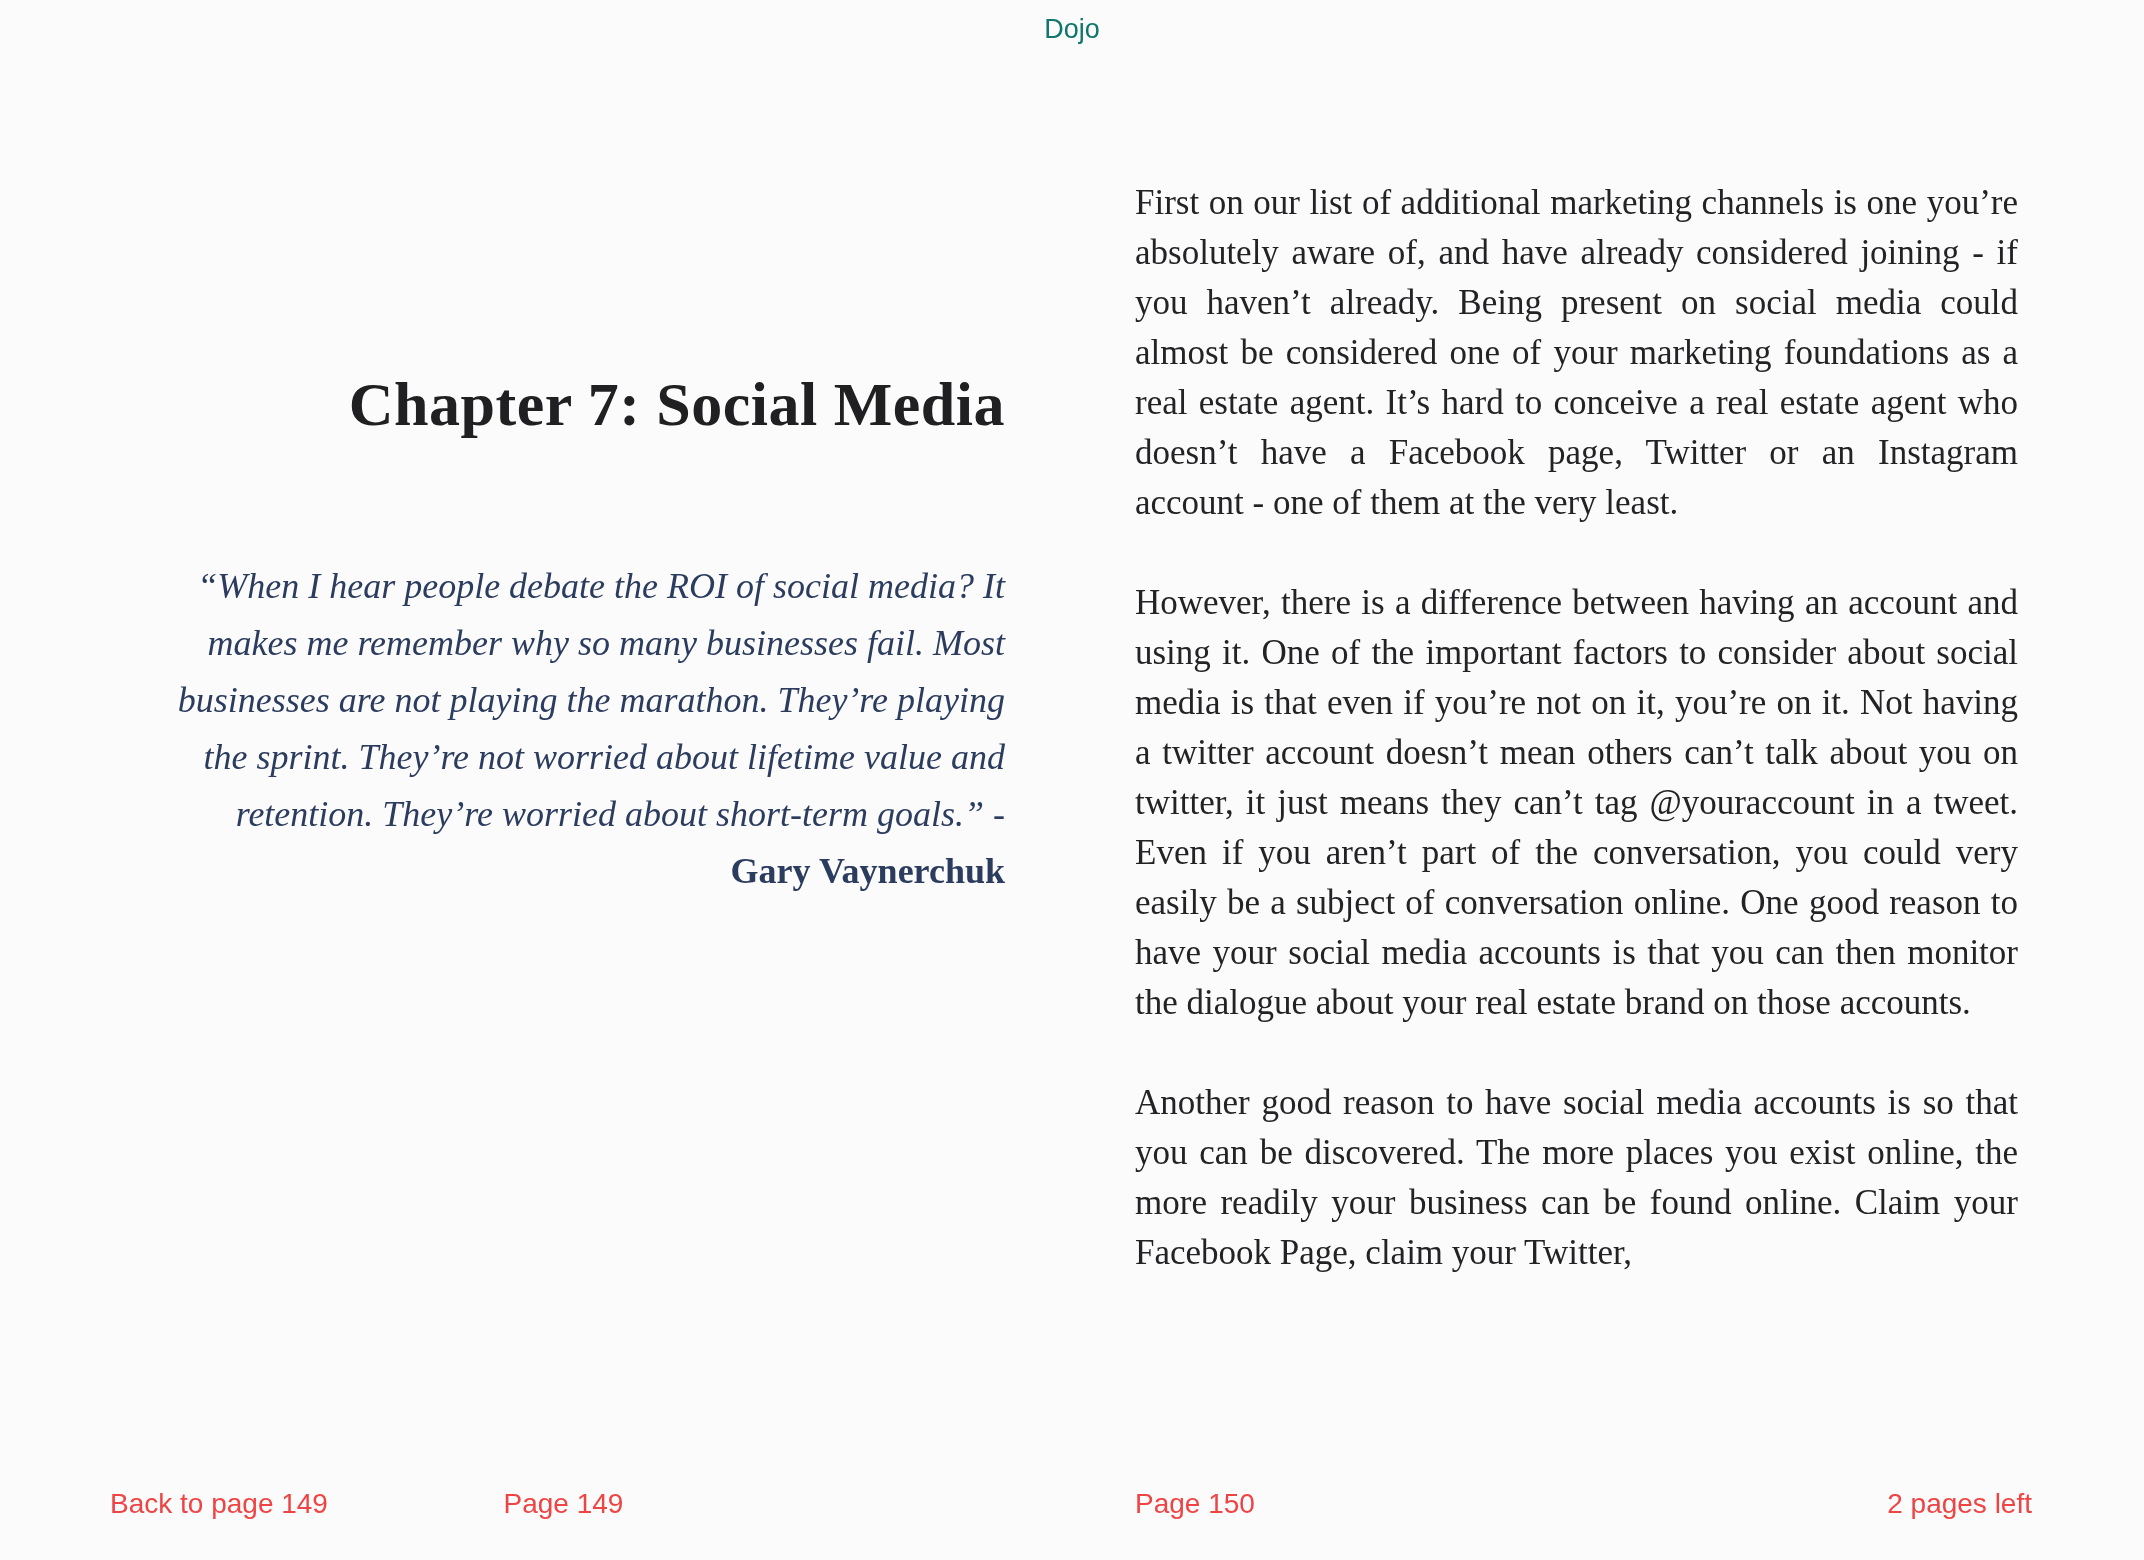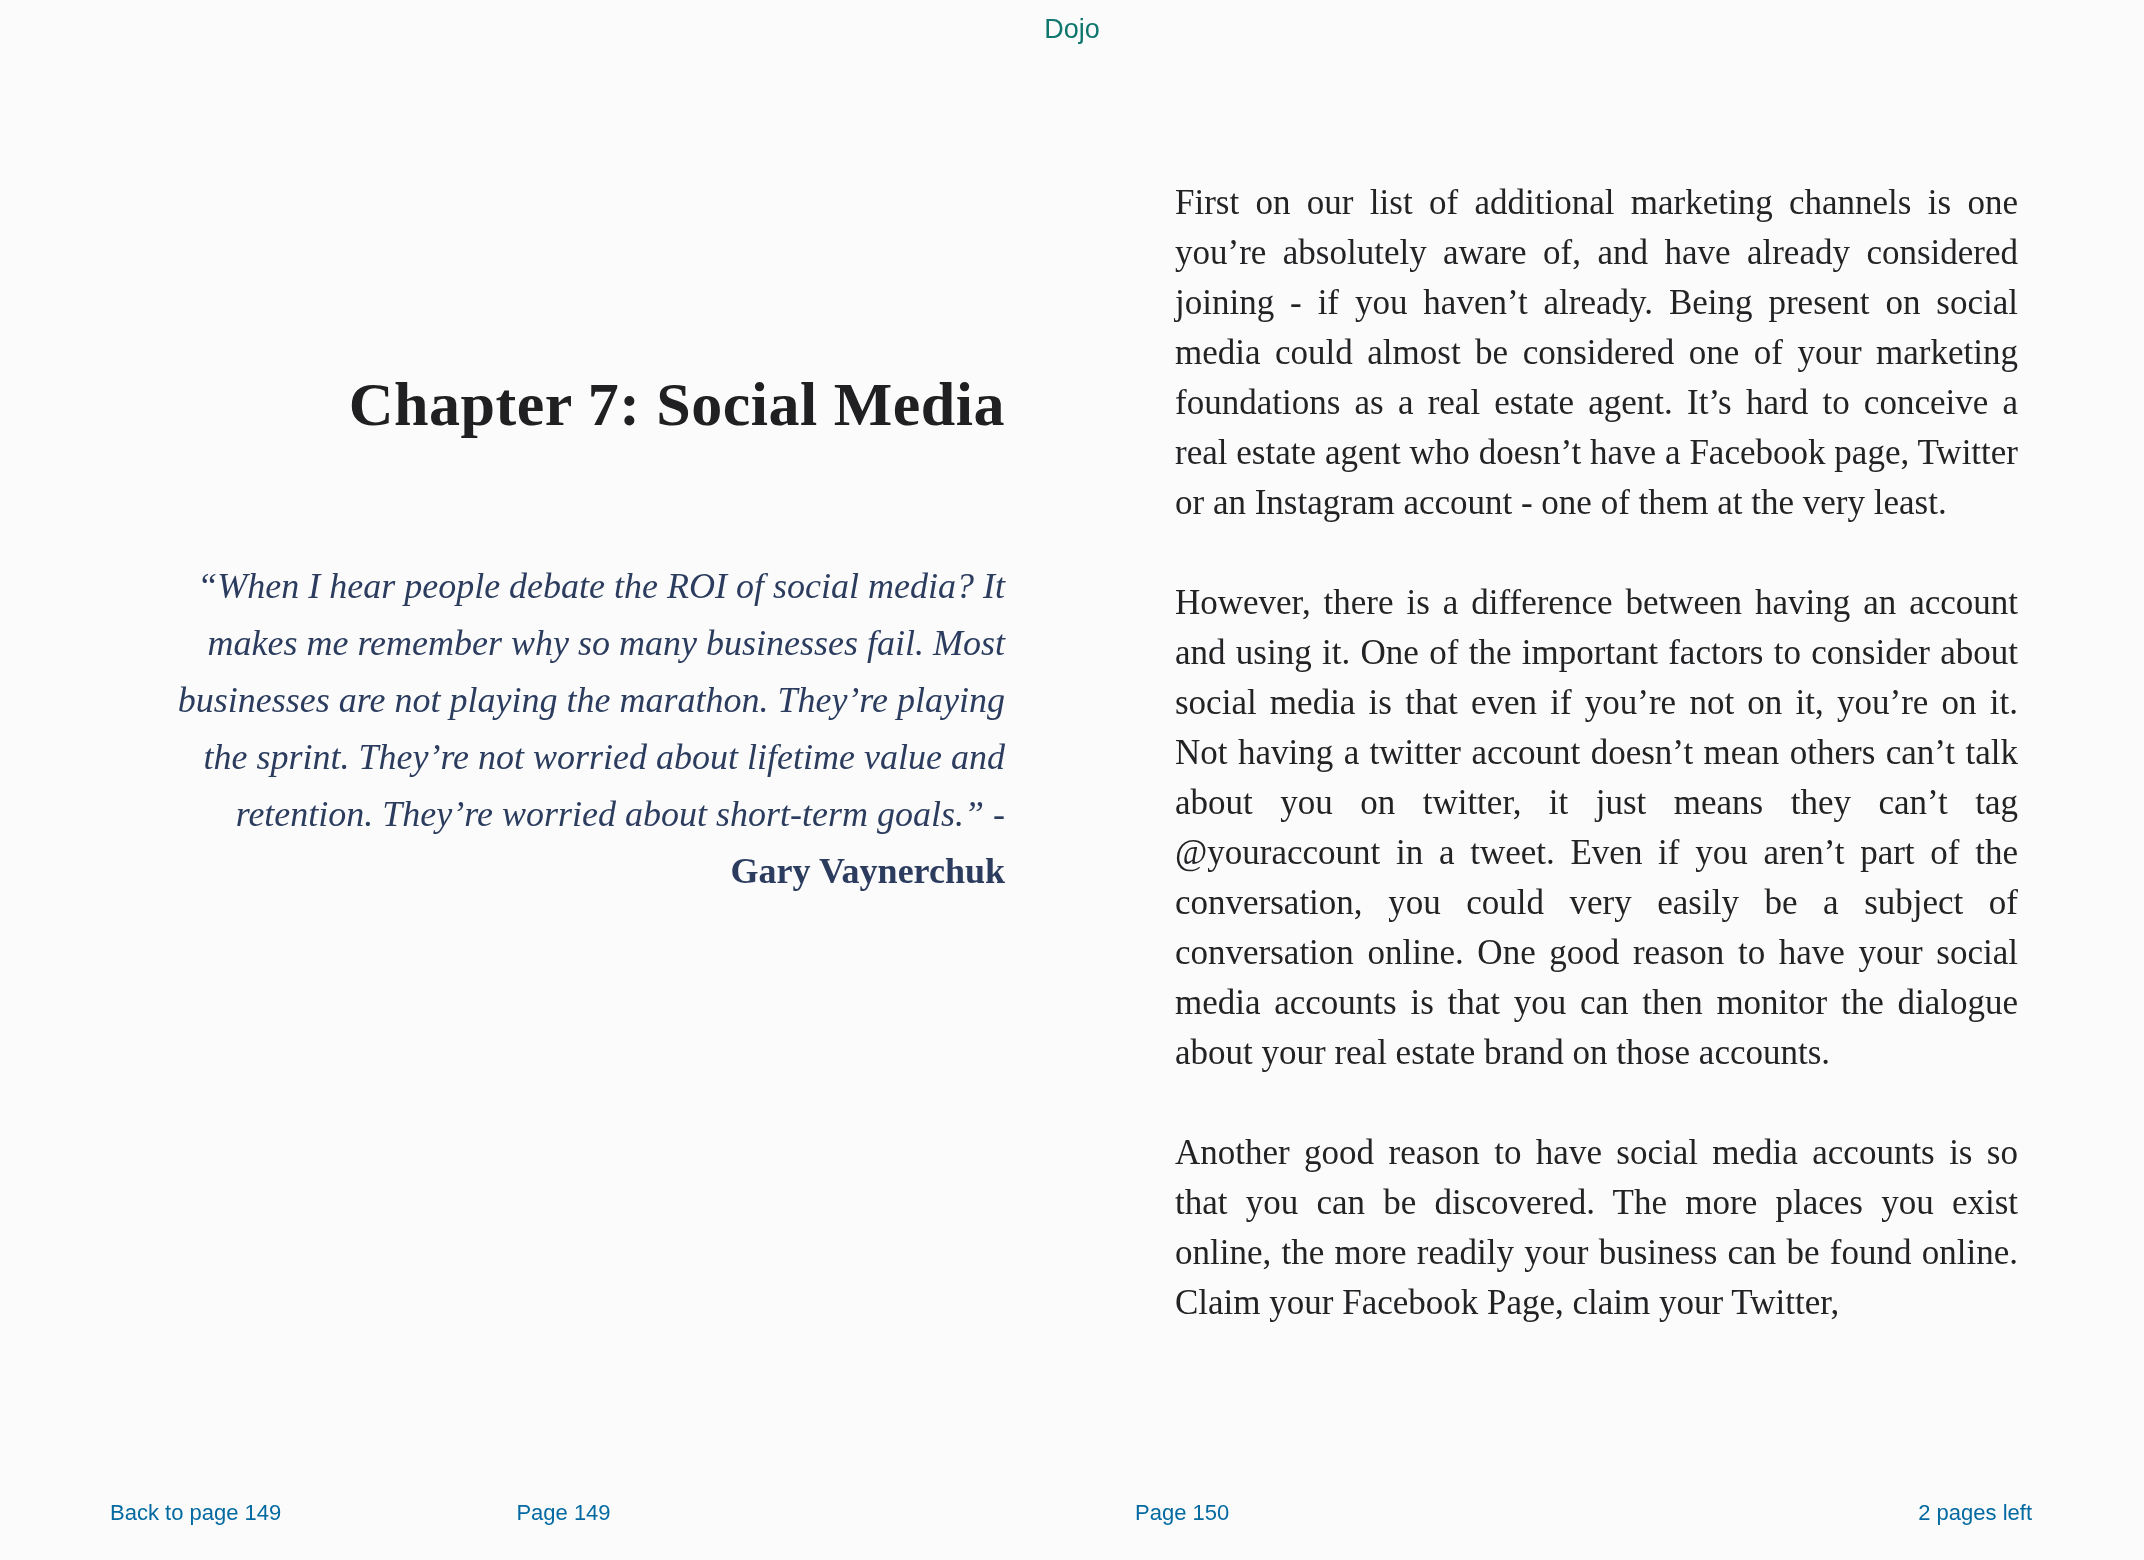--- a/index.html
+++ b/index.html
@@ -17,23 +17,22 @@
     width: 100%;
     text-align: center;
     font-family: "Liberation Sans", sans-serif;
     font-size: 27px;
     color: #0f766e;
   }
   .reader-footer {
     position: absolute; top: 1488px; left: 0;
     width: 100%; height: 40px;
     font-family: "Liberation Sans", sans-serif;
-    font-size: 22px;
-    color: #0369a1;
-    margin-top: 12px;
+    font-size: 28px;
+    color: #ef4444;
   }
   .footer-item { position: absolute; white-space: nowrap; }
   .back-link   { left: 110px; cursor: pointer; }
   .left-pagenum  { left: 122px;  width: 883px; text-align: center; }
   .right-pagenum { left: 1135px; width: 883px; }
   .pages-left  { right: 112px; }
 
   
   .spread {
     position: absolute; top: 0; left: 122px;
@@ -68,21 +67,20 @@
   }
 
   
   .page-right { padding-top: 178px; }
   .page-right p {
     font-size: 35px;
     line-height: 50px;
     color: #232326;
     text-align: justify;
     margin-bottom: 50px;
-    margin-left: 40px;
   }
   .page-right p:last-child { margin-bottom: 0; font-family: Liberation Serif, serif; }
 </style>
 </head>
 <body>
 
 <header class="reader-header">
   <span>Dojo</span>
 </header>
 

